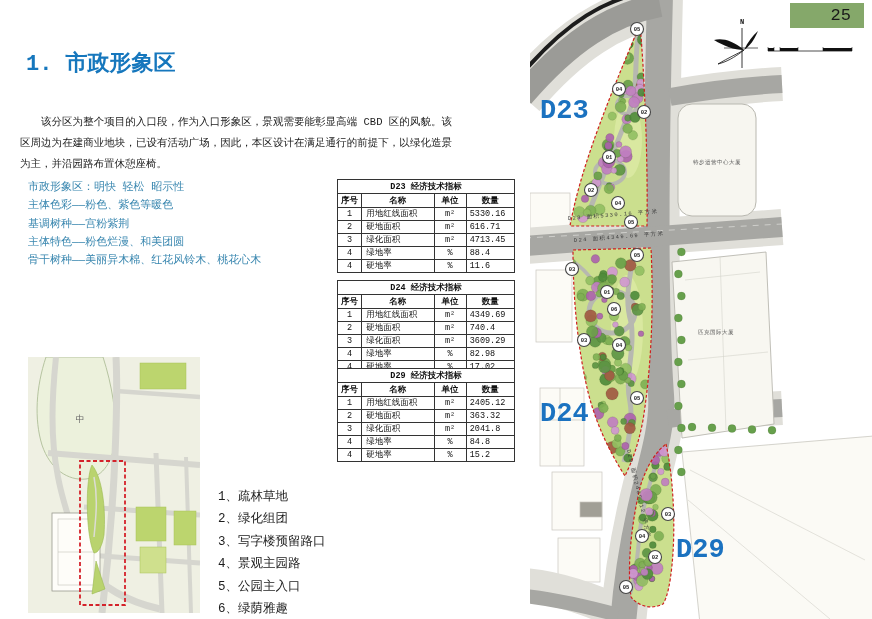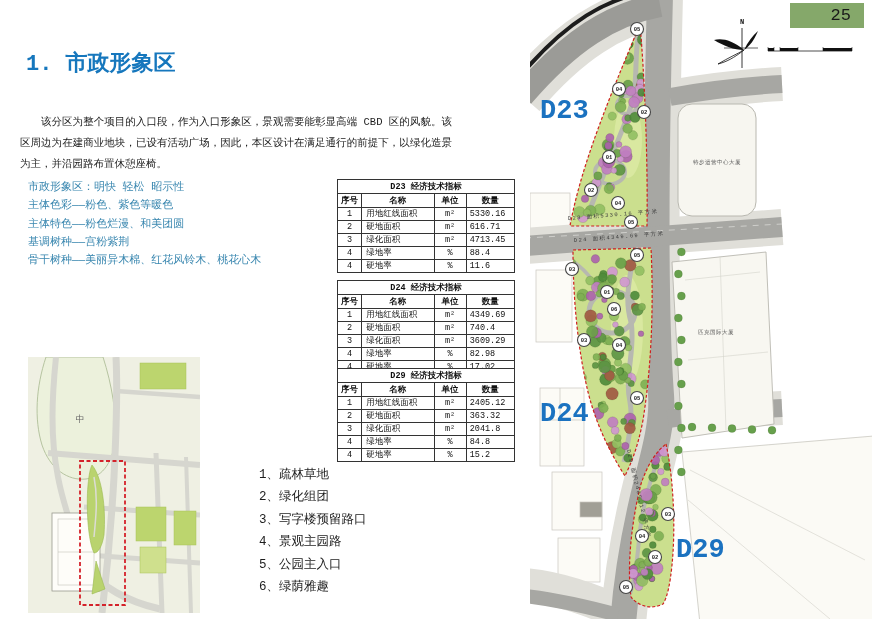--- a/index.html
+++ b/index.html
@@ -14,21 +14,21 @@
   .principles{position:absolute;left:28px;top:178px;font-size:11px;line-height:18.3px;color:#3886af;}
   .tbl{position:absolute;width:178px;}
   .tbl0{left:337px;top:179px}.tbl1{left:337px;top:280px}.tbl2{left:337px;top:368px}
   table.itable{border-collapse:collapse;width:100%;table-layout:fixed;background:#fff;}
   table.itable td,table.itable th{border:1px solid #333;font-size:8.5px;font-weight:normal;
         padding:0 2px;height:12px;text-align:center;color:#111;overflow:hidden;white-space:nowrap;}
   table.itable .tt{height:13px;font-weight:bold;}
   table.itable th{height:13px;font-weight:bold;}
   table.itable td.nm{text-align:left;padding-left:4px;}
   table.itable td.qty{text-align:left;padding-left:3px;}
-  .legend{position:absolute;left:218px;top:464px;font-size:12.5px;line-height:22.4px;color:#1c1c1c;margin-left:41px;}
+  .legend{position:absolute;left:218px;top:486px;font-size:12.5px;line-height:22.4px;color:#1c1c1c;}
   .keymap{position:absolute;left:28px;top:357px;}
   .siteplan{position:absolute;left:530px;top:0;}
   .zlabel{font-size:27px;font-weight:bold;fill:#1b72c0;}
   .rlabel{font-size:5.5px;letter-spacing:1.4px;fill:#3c3c3c;}
   .blabel{font-size:5.5px;fill:#555;text-anchor:middle;letter-spacing:0.5px;}
   .cN{font-size:7px;font-weight:bold;fill:#111;text-anchor:middle;}
   .mnum{font-size:5.5px;font-weight:bold;fill:#222;text-anchor:middle;}
   .kmlabel{font-size:9px;fill:#666;text-anchor:middle;}
 </style>
 </head>
@@ -38,22 +38,22 @@
 
   <div class="pagenum">25</div>
 
   <h1 class="title">1. 市政形象区</h1>
 
   <p class="para">该分区为整个项目的入口段，作为入口形象区，景观需要能彰显高端 CBD 区的风貌。该区周边为在建商业地块，已设有活动广场，因此，本区设计在满足通行的前提下，以绿化造景为主，并沿园路布置休憩座椅。</p>
 
   <div class="principles">
     <div>市政形象区：明快 轻松 昭示性</div>
     <div>主体色彩——粉色、紫色等暖色</div>
+    <div>基调树种——宫粉紫荆</div>
     <div>主体特色——粉色烂漫、和美团圆</div>
-    <div>基调树种——宫粉紫荆</div>
     <div>骨干树种——美丽异木棉、红花风铃木、桃花心木</div>
   </div>
 
   <div class="tbl tbl0" id="tbl0">
       <table class="itable">
         <colgroup>
           <col style="width: 24px;">
           <col style="width: 72px;">
           <col style="width: 32px;">
           <col style="width: 48px;">

